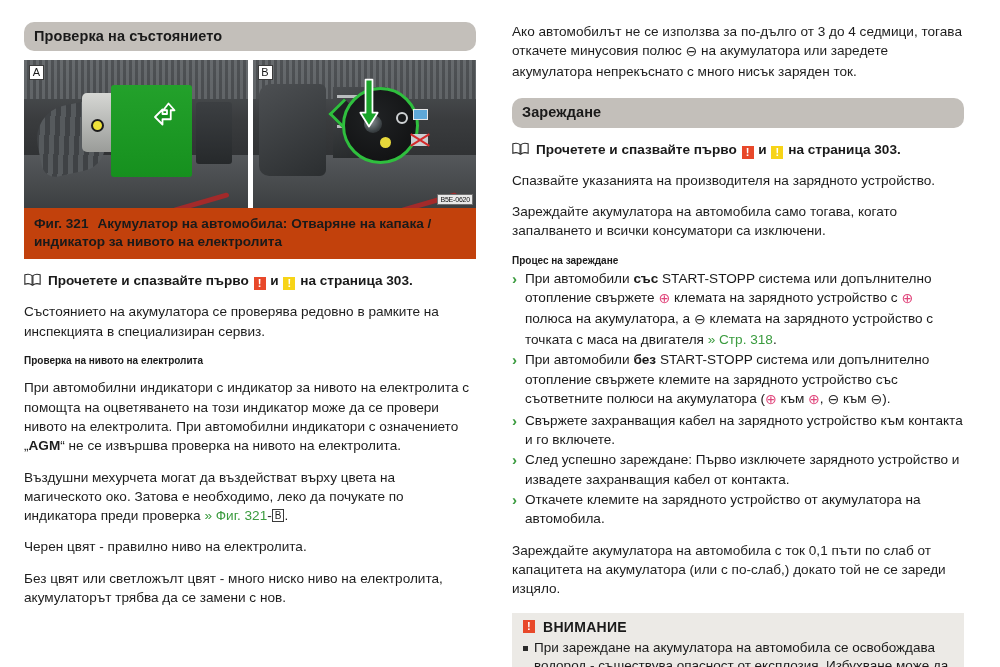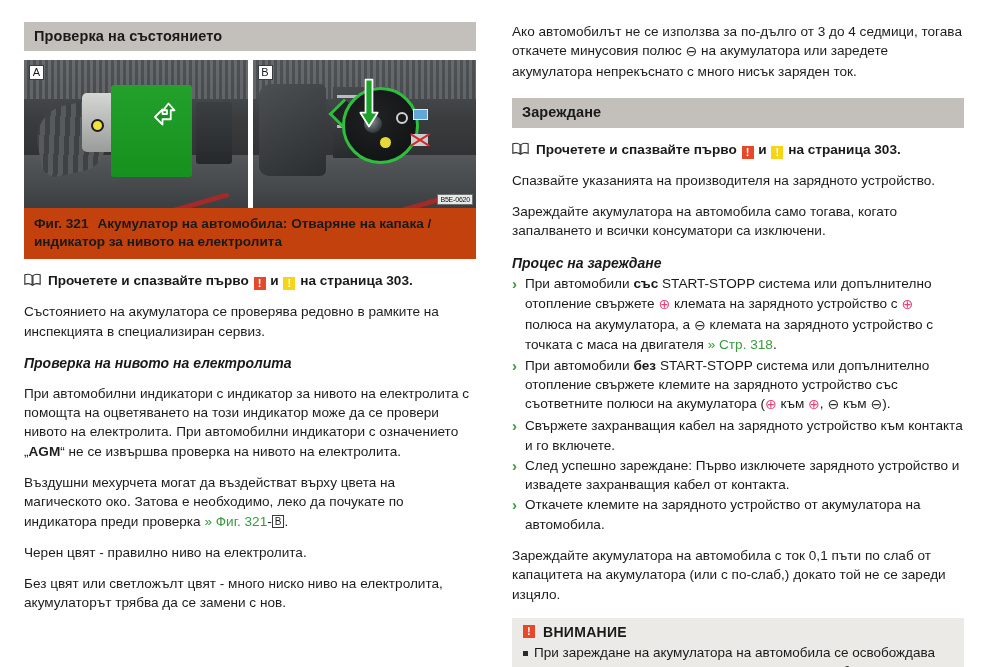--- a/index.html
+++ b/index.html
@@ -26,20 +26,21 @@
 
   
   .section-bar {
     background: #c3bfba;
     color: #1a1a1a;
     font-size: 14.5px;
     font-weight: 600;
     padding: 5px 10px 6px 10px;
     letter-spacing: .1px;
     line-height: 1.25;
+    border-radius: 10px;
   }
 
   
   .figure { margin-top: 9px; }
   .fig-images {
     display: flex;
     gap: 5px;
     height: 148px;
   }
   .fig-img {
@@ -284,25 +285,24 @@
 
   
   p.body {
     font-size: 13.6px;
     line-height: 1.42;
     margin: 12px 0 0 0;
     color: #1d1d1d;
   }
   p.tight { margin-top: 11px; }
   h4.sub {
-    font-size: 14px;
+    font-size: 10px;
     font-weight: 700;
     margin: 13px 0 0 0;
     line-height: 1.35;
-    font-style: italic;
   }
   .green { color: #3a9b3e; }
   .ref-box {
     display: inline-block;
     border: 1px solid #3a3a3a;
     font-size: 10px;
     line-height: 11px;
     padding: 0 2px;
     vertical-align: 1px;
     font-weight: 500;

